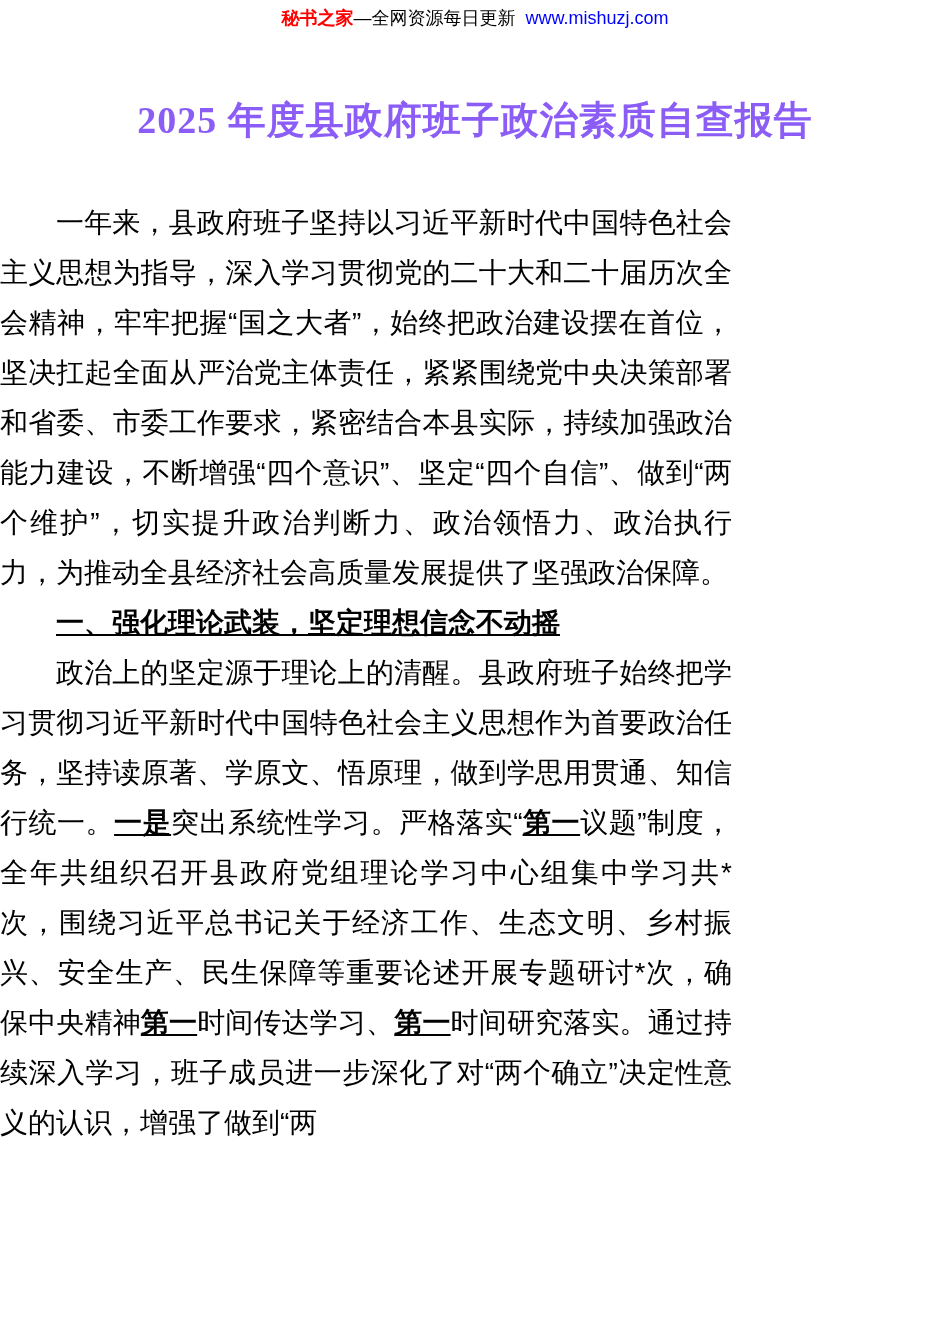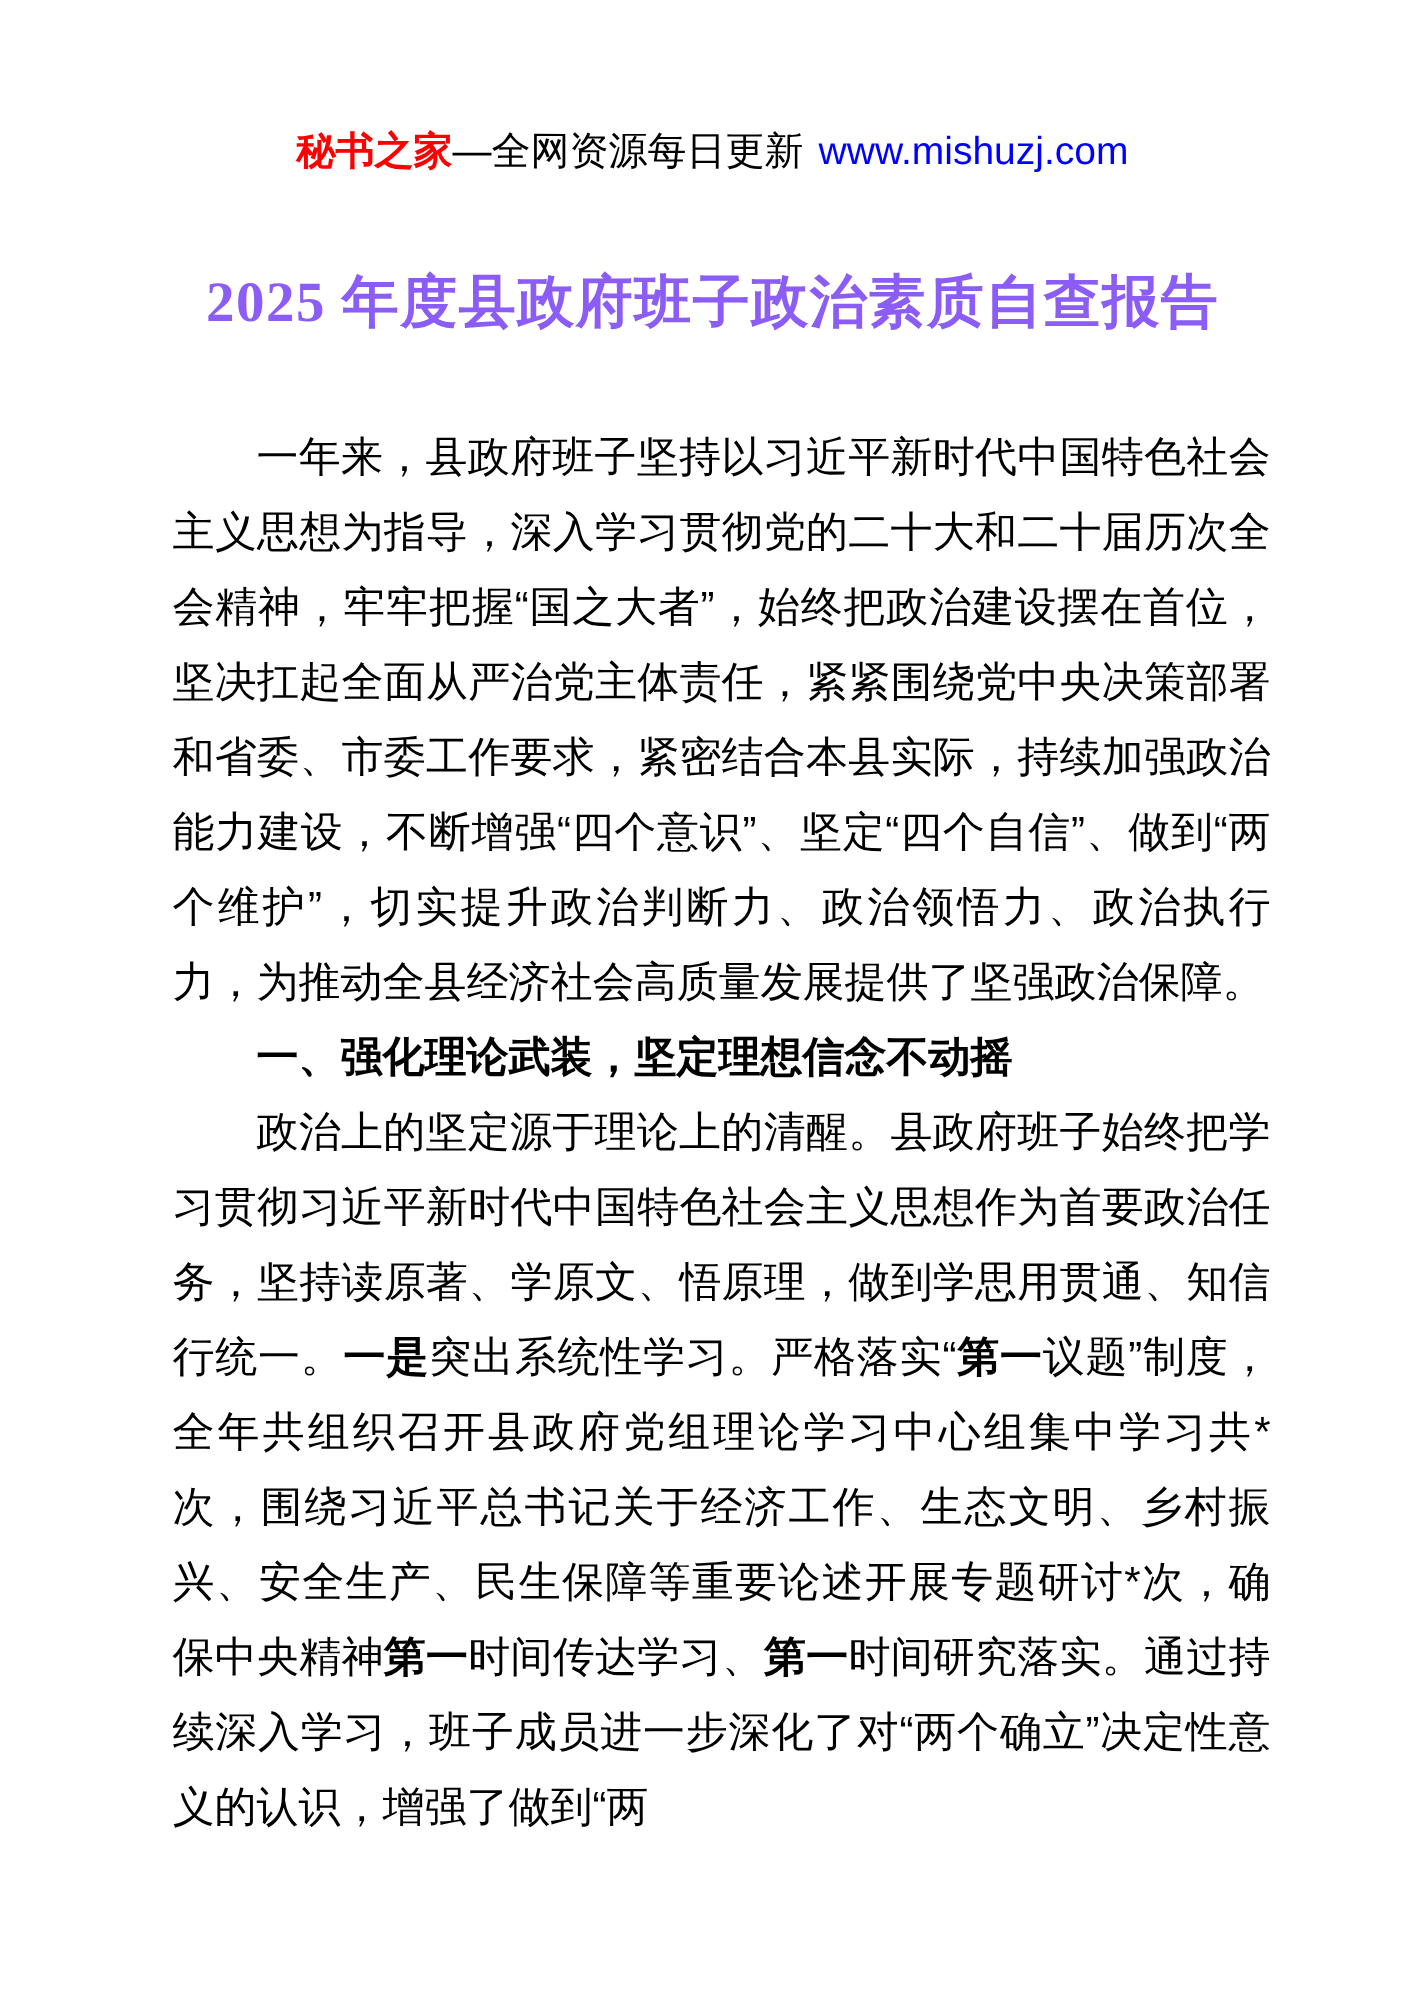--- a/index.html
+++ b/index.html
@@ -10,23 +10,22 @@
   .page {
     position: relative;
     width: 950px;
     height: 1344px;
     background: #ffffff;
     overflow: hidden;
     font-family: "Liberation Sans", sans-serif;
     color: #000000;
   }
   .site-header {
-    margin-top: 82px;
     text-align: center;
-    font-size: 26px;
+    font-size: 18px;
     line-height: 36px;
     white-space: nowrap;
   }
   .site-header .site-name {
     color: #ff0000;
     font-weight: bold;
   }
   .site-header .header-separator,
   .site-header .header-tagline {
     color: #000000;
@@ -43,38 +42,38 @@
     text-align: center;
     font-family: "Liberation Serif", serif;
     font-weight: bold;
     font-size: 38px;
     line-height: 56px;
     color: #8b5cf6;
     letter-spacing: 1px;
   }
   .content {
     margin-top: 50px;
-    padding-left: 115px;
     width: 732px;
     font-size: 28px;
     line-height: 50px;
     text-align: justify;
     text-justify: inter-ideograph;
   }
   .content p {
     margin: 0;
     padding: 0;
     text-indent: 2em;
   }
   .content p.heading {
     font-weight: bold;
     text-align: left;
   }
   .content span.bold {
     font-weight: bold;
+    text-decoration: underline;
   }
 </style>
 </head>
 <body>
 
 <div class="page">
 
   <div class="site-header">
     <span class="site-name">秘书之家</span><span class="header-separator">—</span><span class="header-tagline">全网资源每日更新</span><a class="site-url">www.mishuzj.com</a>
   </div>

